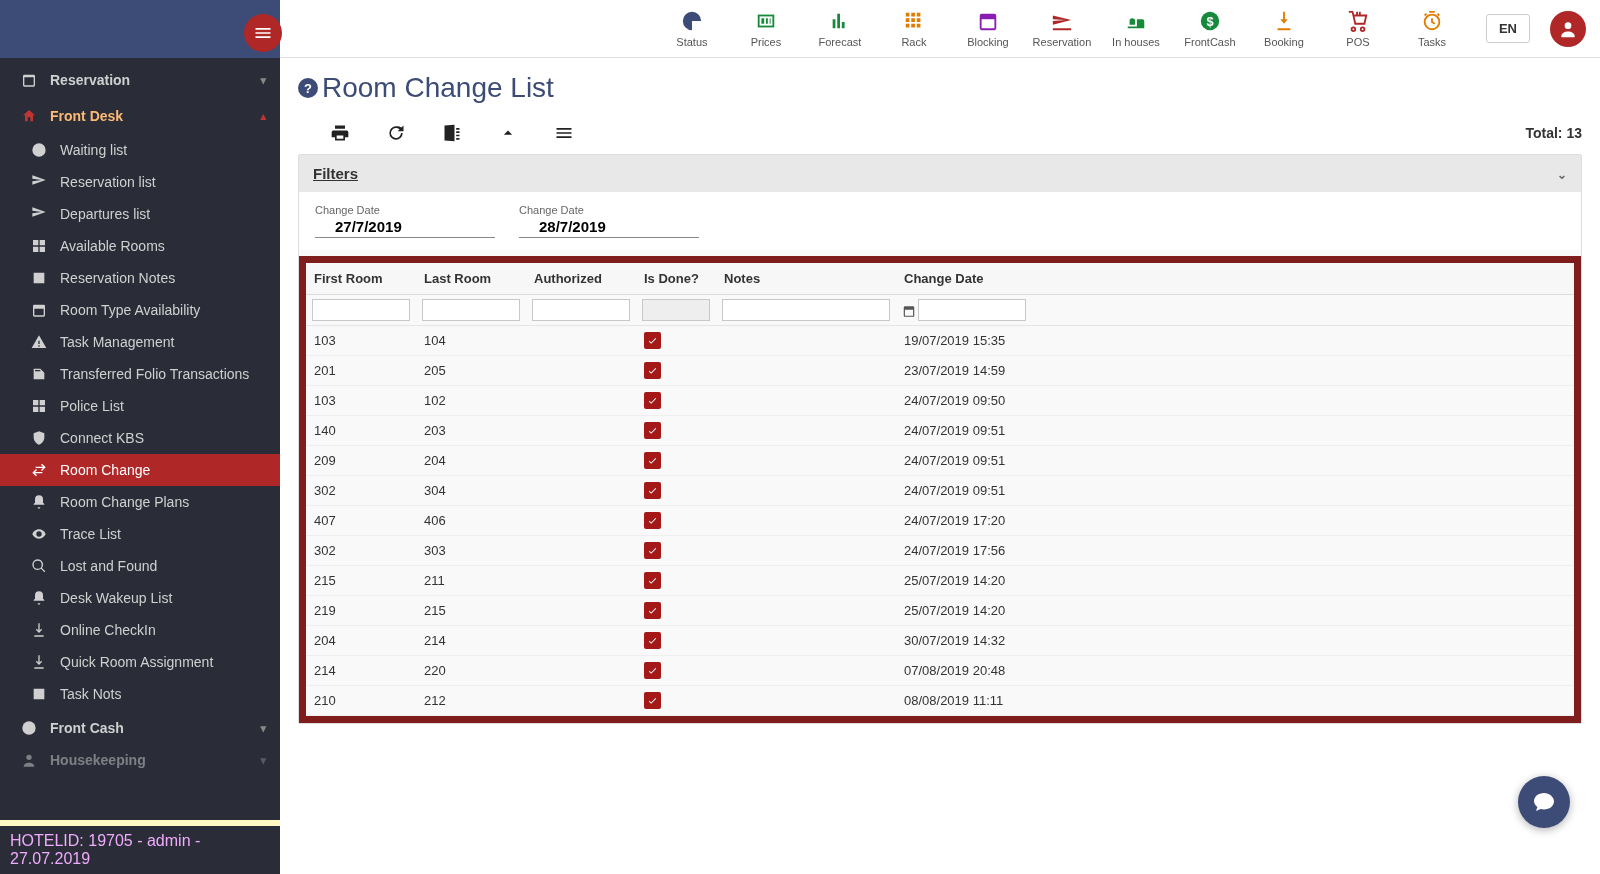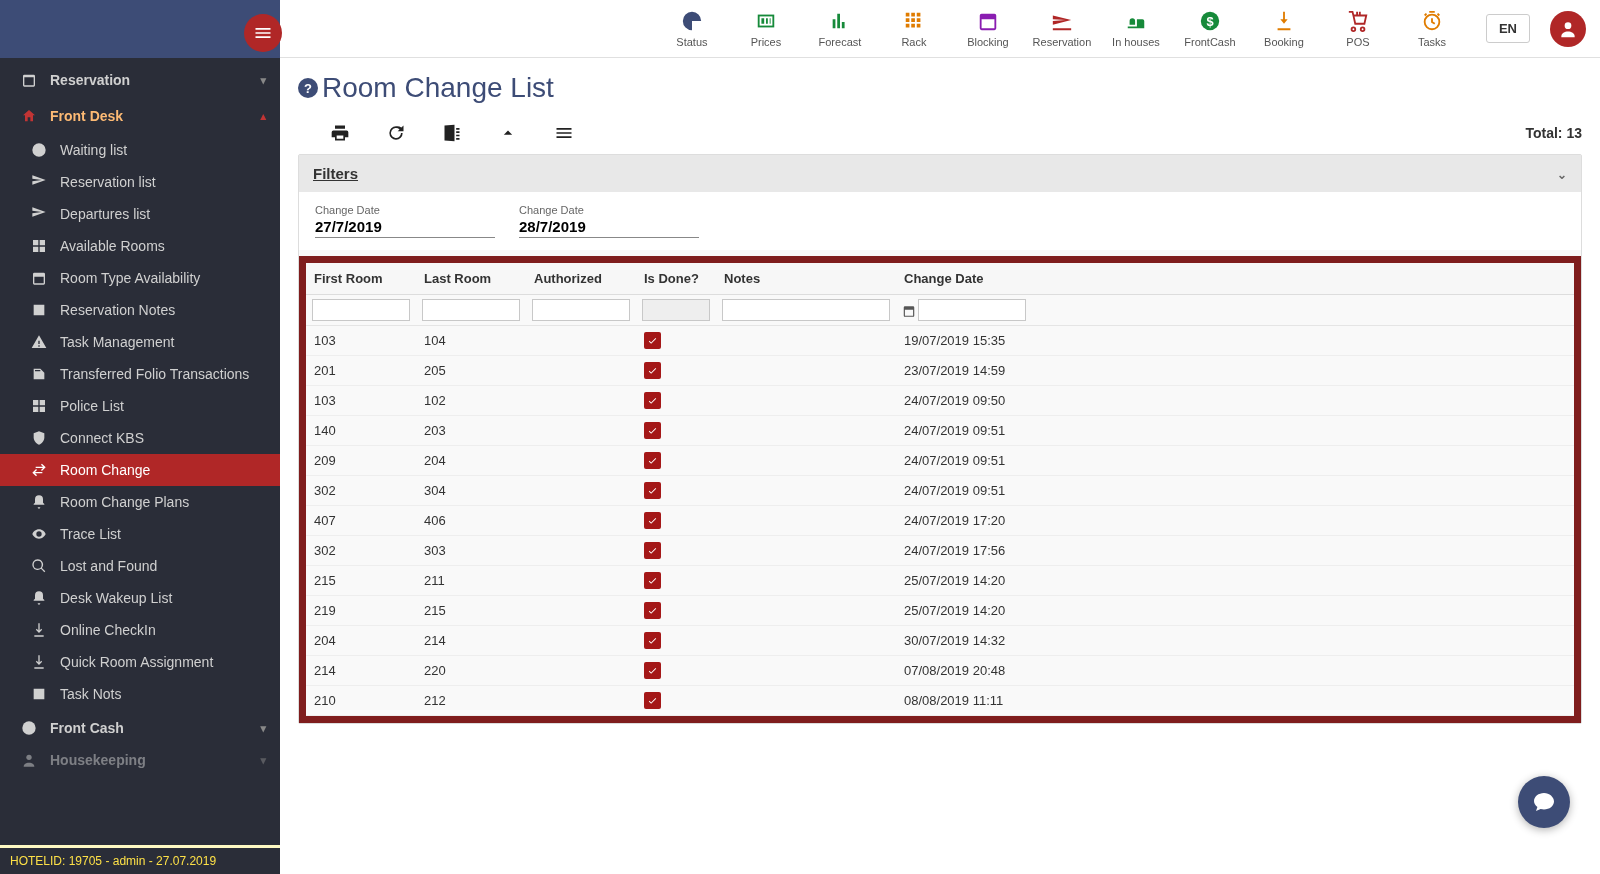--- a/index.html
+++ b/index.html
@@ -13,21 +13,21 @@
 .nav-group-header { display: flex; align-items: center; padding: 10px 18px; color: #d0d0d0; font-size: 14px; font-weight: 600; cursor: pointer; position: relative; }
 .nav-group-header .chev { position: absolute; right: 14px; font-size: 11px; color: #888; }
 .nav-group-header.red { color: #c13434; }
 .nav-group-header.red .label { color: #fdba74; }
 .nav-group-header .ico, .nav-item .ico { width: 22px; display: inline-flex; justify-content: center; margin-right: 10px; }
 .nav-group-header svg, .nav-item svg { width: 16px; height: 16px; fill: #d0d0d0; }
 .nav-group-header.red svg { fill: #c13434; }
 .nav-item { display: flex; align-items: center; padding: 8px 18px 8px 28px; color: #d0d0d0; font-size: 14px; cursor: pointer; }
 .nav-item.active { background: #b02727; color: #fff; }
 .nav-item.active svg { fill: #fff; }
-.sidebar-footer { padding: 6px 10px; font-size: 12px; color: #fde047; border-top: 3px solid #fef9c3; }
+.sidebar-footer { padding: 6px 10px; font-size: 16px; color: #f0abfc; border-top: 6px solid #fef9c3; }
 .main { flex: 1; display: flex; flex-direction: column; background: #fff; }
 .topbar { height: 58px; border-bottom: 1px solid #e0e0e0; display: flex; align-items: center; justify-content: flex-end; padding: 0 14px; gap: 10px; }
 .top-icons { display: flex; gap: 6px; }
 .top-item { display: flex; flex-direction: column; align-items: center; justify-content: center; width: 68px; cursor: pointer; }
 .top-item .ticon { width: 22px; height: 22px; display: flex; align-items: center; justify-content: center; }
 .top-item .tlabel { font-size: 11px; color: #555; margin-top: 4px; }
 .lang-box { border: 1px solid #ccc; border-radius: 3px; padding: 6px 12px; font-size: 13px; font-weight: 600; margin-left: 10px; cursor: pointer; }
 .avatar-btn { width: 36px; height: 36px; border-radius: 50%; background: #b02727; display: flex; align-items: center; justify-content: center; margin-left: 10px; cursor: pointer; }
 .avatar-btn svg { width: 20px; height: 20px; fill: #fff; }
 .content { flex: 1; padding: 14px 18px 10px 18px; overflow: auto; }
@@ -38,21 +38,21 @@
 .tool-btn { width: 44px; height: 30px; display: inline-flex; align-items: center; justify-content: center; cursor: pointer; margin-right: 12px; }
 .tool-btn svg { width: 20px; height: 20px; fill: #222; }
 .toolbar .total { position: absolute; right: 0; font-weight: 700; font-size: 14px; }
 .filters-panel { border: 1px solid #ddd; border-radius: 2px; background: #f9f9f9; }
 .filters-header { background: #e8e8e8; padding: 10px 14px; font-weight: 700; font-size: 15px; position: relative; cursor: pointer; text-decoration: underline; }
 .filters-header .chev { position: absolute; right: 14px; top: 12px; font-size: 12px; color: #666; transform: rotate(180deg); display: inline-block; }
 .filters-body { background: #fff; padding: 12px 16px; display: flex; gap: 24px; }
 .date-field { display: flex; flex-direction: column; width: 180px; }
 .date-field label { font-size: 11px; color: #666; margin-bottom: 2px; }
 .date-input-wrap { display: flex; align-items: center; border-bottom: 1px solid #888; padding-bottom: 2px; }
-.date-input-wrap input { border: none; outline: none; font-size: 15px; font-weight: 700; flex: 1; background: transparent; }
+.date-input-wrap input { border: none; outline: none; font-size: 15px; font-weight: 700; flex: 1; background: transparent; margin-left: 20px; }
 .date-input-wrap svg { width: 14px; height: 14px; fill: #555; }
 .table-wrap { margin-top: 6px; border: 7px solid #7f1d1d; }
 table { width: 100%; border-collapse: collapse; table-layout: fixed; }
 thead th { text-align: left; font-size: 13px; font-weight: 600; color: #333; padding: 8px 8px; background: #f7f7f7; border-bottom: 1px solid #ddd; }
 .filter-row td { padding: 4px 6px; border-bottom: 1px solid #e5e5e5; }
 .filter-row input { width: 100%; border: 1px solid #c8c8c8; padding: 3px 4px; font-size: 12px; }
 tbody.data tr td { padding: 6px 8px; border-bottom: 1px solid #eee; font-size: 13px; }
 .chk { width: 17px; height: 17px; background: #a41818; border-radius: 2px; display: inline-flex; align-items: center; justify-content: center; }
 .chk svg { width: 11px; height: 11px; fill: #fff; }
 .chat-bubble { position: fixed; right: 30px; bottom: 46px; width: 52px; height: 52px; border-radius: 50%; background: #3d4c76; display: flex; align-items: center; justify-content: center; cursor: pointer; box-shadow: 0 2px 8px rgba(0,0,0,.3); }
@@ -118,32 +118,32 @@
             <span class="ico">
               <svg viewBox="0 0 24 24">
                 <path d="M3 3h8v8H3zm10 0h8v8h-8zM3 13h8v8H3zm10 0h8v8h-8z"></path>
               </svg>
             </span>
             <span>Available Rooms</span>
           </div>
           <div class="nav-item">
             <span class="ico">
               <svg viewBox="0 0 24 24">
+                <path d="M4 4h16v16H4zM7 8h10v2H7zm0 4h10v2H7z"></path>
+              </svg>
+            </span>
+            <span>Reservation Notes</span>
+          </div>
+          <div class="nav-item">
+            <span class="ico">
+              <svg viewBox="0 0 24 24">
                 <path d="M5 4h14a2 2 0 012 2v14a2 2 0 01-2 2H5a2 2 0 01-2-2V6a2 2 0 012-2zm0 6v10h14V10H5z"></path>
               </svg>
             </span>
             <span>Room Type Availability</span>
-          </div>
-          <div class="nav-item">
-            <span class="ico">
-              <svg viewBox="0 0 24 24">
-                <path d="M4 4h16v16H4zM7 8h10v2H7zm0 4h10v2H7z"></path>
-              </svg>
-            </span>
-            <span>Reservation Notes</span>
           </div>
           <div class="nav-item">
             <span class="ico">
               <svg viewBox="0 0 24 24">
                 <path d="M12 2L1 21h22zM11 10h2v5h-2zm0 7h2v2h-2z"></path>
               </svg>
             </span>
             <span>Task Management</span>
           </div>
           <div class="nav-item">

